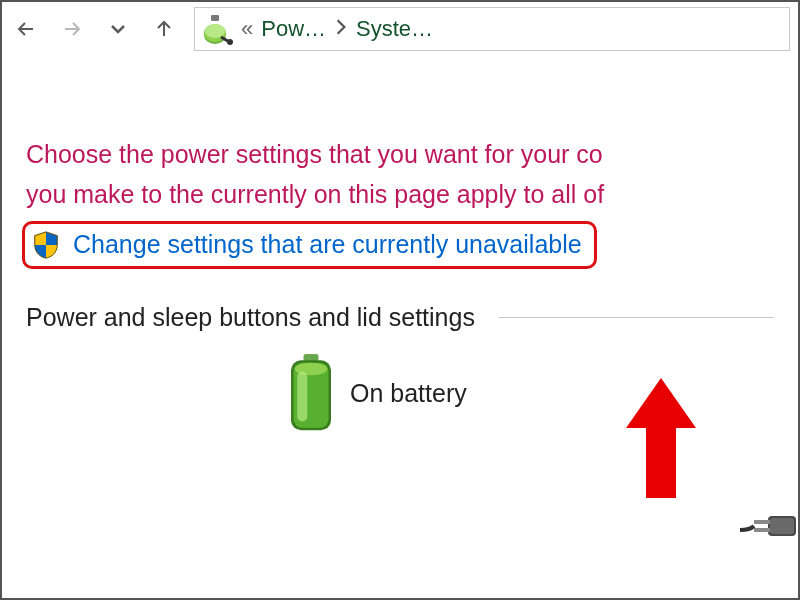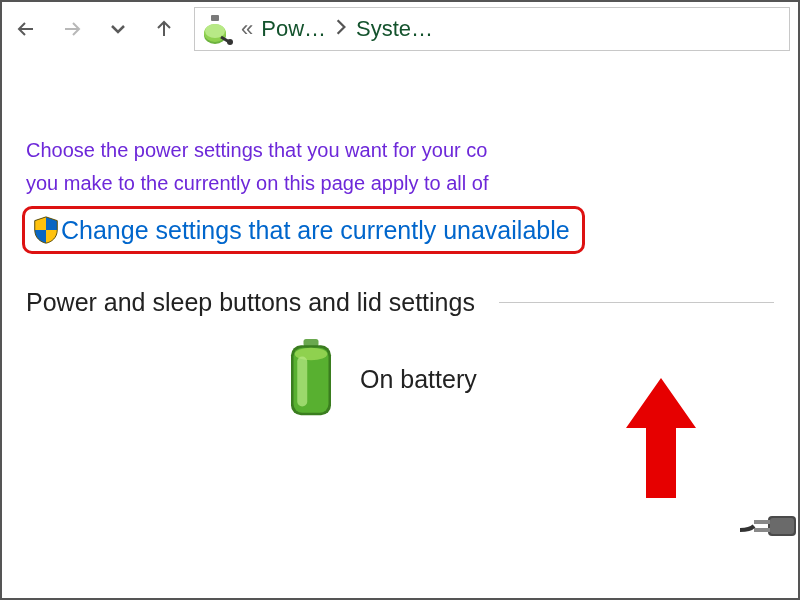--- a/index.html
+++ b/index.html
@@ -46,29 +46,30 @@
       padding: 80px 24px 0 24px;
     }
     .page-title {
       color: #003399;
       font-size: 33px;
       font-weight: 400;
       white-space: nowrap;
       margin-bottom: 28px;
     }
     .page-desc {
-      color: #6d28d9;
-      font-size: 20px;
+      color: #be185d;
+      font-size: 25px;
       line-height: 1.45;
       margin-bottom: 4px;
       white-space: nowrap;
     }
     .change-link-wrap {
       display: inline-flex;
       align-items: center;
+      gap: 12px;
       padding: 6px 12px 6px 6px;
       border: 3px solid #d11;
       border-radius: 10px;
       margin: 4px 0 24px -4px;
     }
     .shield-icon { width: 30px; height: 30px; flex-shrink: 0; }
     .change-link {
       color: #0066cc;
       font-size: 25px;
     }
@@ -84,21 +85,21 @@
       white-space: nowrap;
     }
     .section-line {
       flex: 1;
       height: 1px;
       background: #c8c8c8;
     }
     .battery-row {
       display: flex;
       align-items: center;
-      gap: 24px;
+      gap: 14px;
       padding-left: 260px;
       margin-top: 22px;
     }
     .battery-icon { width: 50px; height: 80px; }
     .battery-label { font-size: 25px; color: #222; }
     .plug-icon {
       position: absolute;
       right: 2px;
       bottom: 46px;
       width: 56px;

